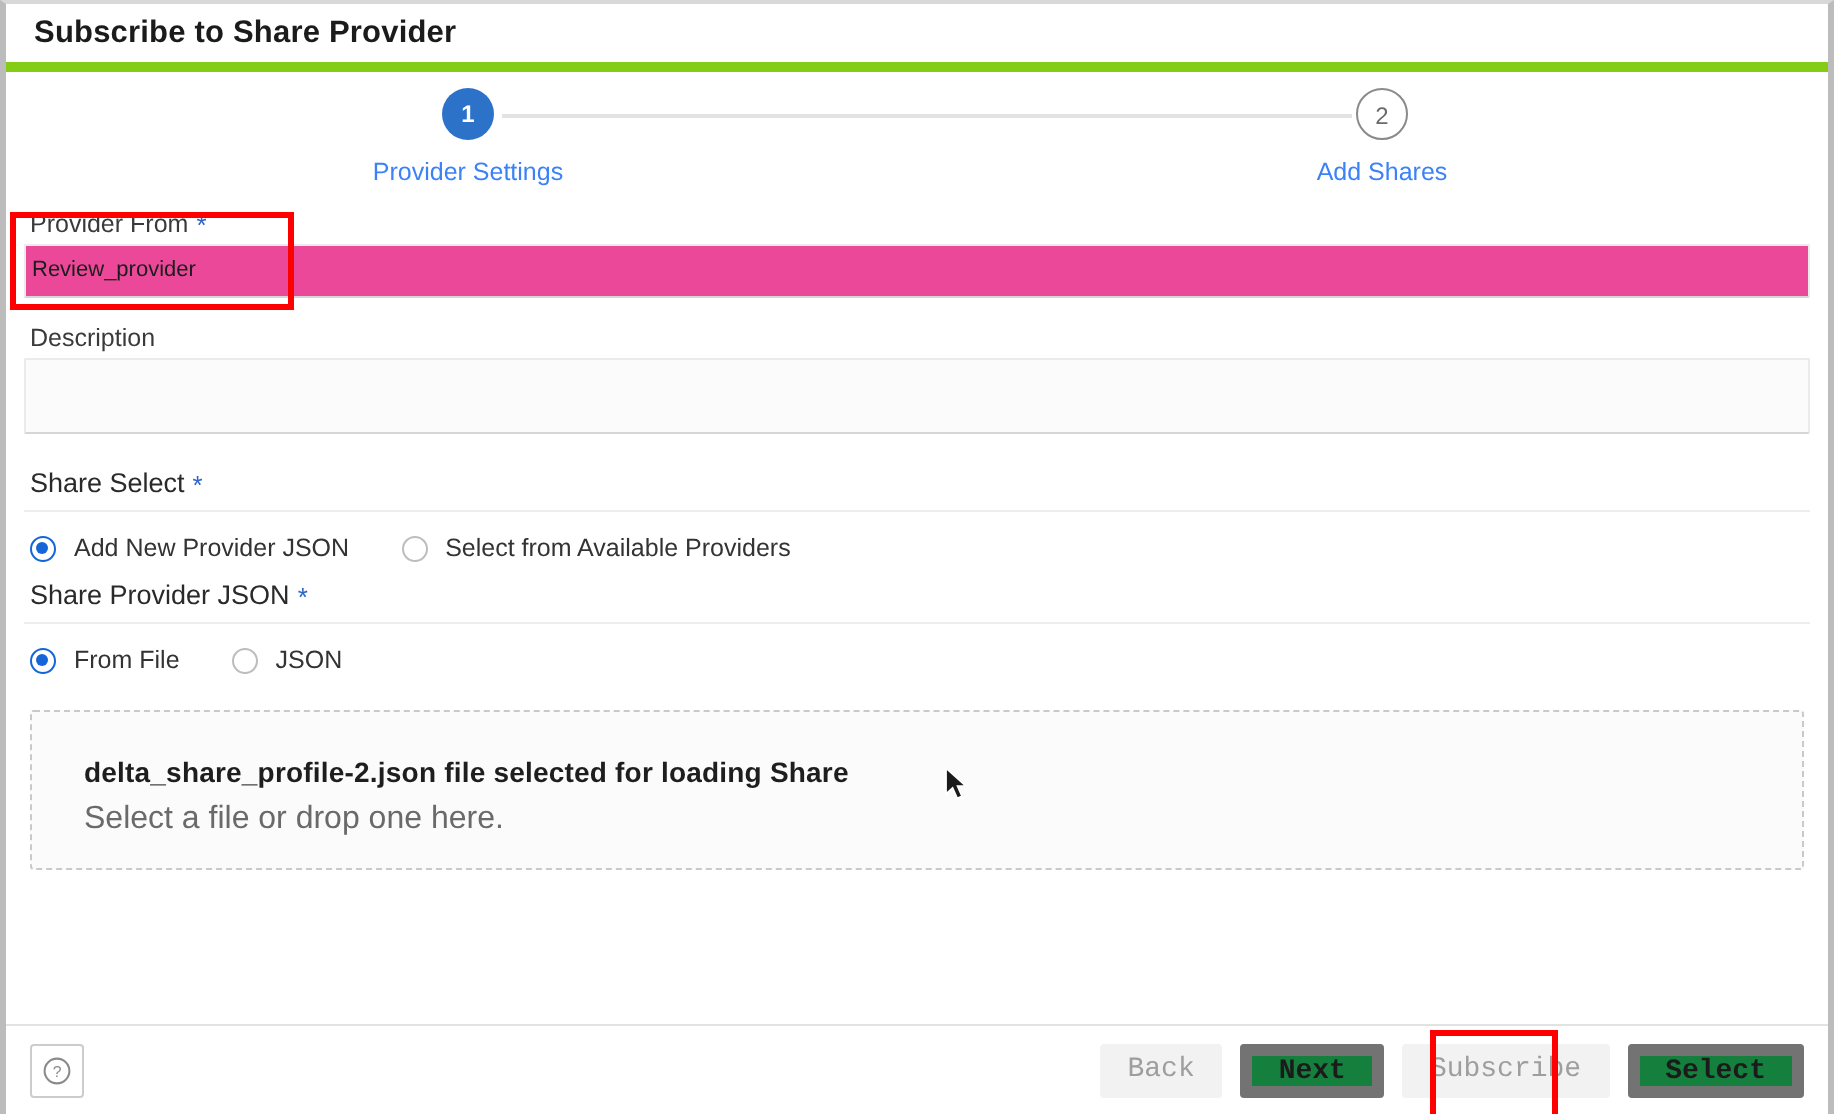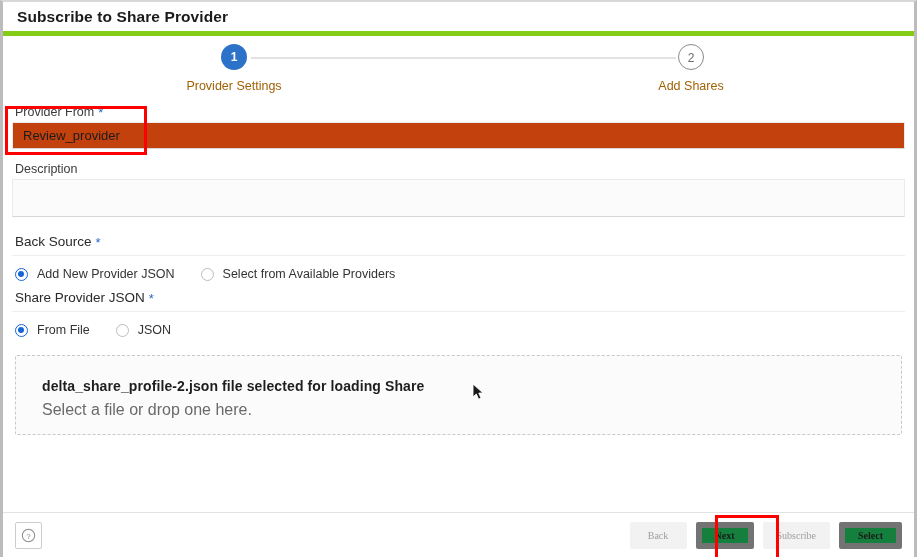--- a/index.html
+++ b/index.html
@@ -69,21 +69,21 @@
     font-weight: bold;
   }
   .circle.inactive {
     background: #ffffff;
     color: #6b6b6b;
     border: 1.2px solid #8a8a8a;
   }
   .step-label {
     margin-top: 9px;
     font-size: 12.5px;
-    color: #a16207;
+    color: #3b82f6;
   }
   .step-line {
     position: absolute;
     top: 21px;
     left: 248px;
     width: 425px;
     height: 2px;
     background: #e3e3e3;
   }
 
@@ -99,27 +99,27 @@
   .req {
     color: #2f66c8;
     font-size: 13px;
     margin-left: 4px;
     position: relative;
     top: 1px;
   }
   .text-input {
     height: 27px;
     line-height: 27px;
-    background: #c2410c;
+    background: #ec4899;
     border: 1px solid #ebebeb;
     border-bottom: 1px solid #d6d6d6;
     box-sizing: border-box;
-    font-size: 13px;
+    font-size: 11px;
     color: #1c1c1c;
-    padding-left: 10px;
+    padding-left: 3px;
     width: 100%;
     font-family: "Liberation Sans", sans-serif;
     outline: none;
     border-radius: 1px;
   }
   .text-area {
     height: 38px;
     background: #fbfbfb;
     border: 1px solid #ebebeb;
     border-bottom: 1px solid #d6d6d6;
@@ -226,22 +226,22 @@
   }
   .footer-right {
     margin-left: auto;
     display: flex;
     align-items: center;
   }
   .btn {
     height: 27px;
     min-width: 57px;
     padding: 0 13px;
-    font-size: 10px;
-    font-family: Liberation Serif, serif;
+    font-size: 14px;
+    font-family: Liberation Mono, monospace;
     border-radius: 2px;
     margin-left: 9px;
     cursor: pointer;
     box-sizing: border-box;
   }
   .btn-disabled {
     background: #f2f2f2;
     border: 1px solid #f2f2f2;
     color: #9e9e9e;
     cursor: default;
@@ -319,21 +319,21 @@
     
     <div class="field-label">
       <span>Description</span>
     </div>
     <div class="text-area"></div>
 
     <div class="gap-md"></div>
 
     
     <div class="section-head">
-      <span>Back Source</span><span class="req">*</span>
+      <span>Share Select</span><span class="req">*</span>
     </div>
     <div class="radio-row">
       <div class="radio-opt">
         <span class="radio checked"></span>
         <span class="radio-label">Add New Provider JSON</span>
       </div>
       <div class="radio-opt">
         <span class="radio"></span>
         <span class="radio-label">Select from Available Providers</span>
       </div>

